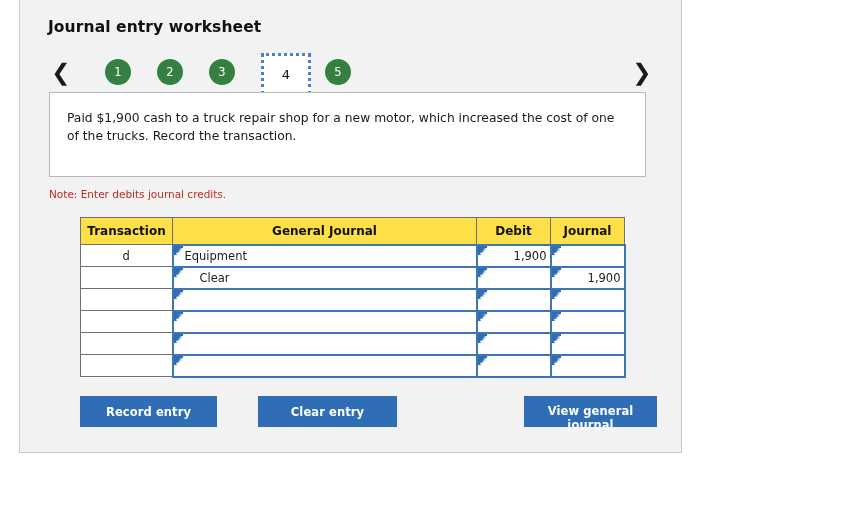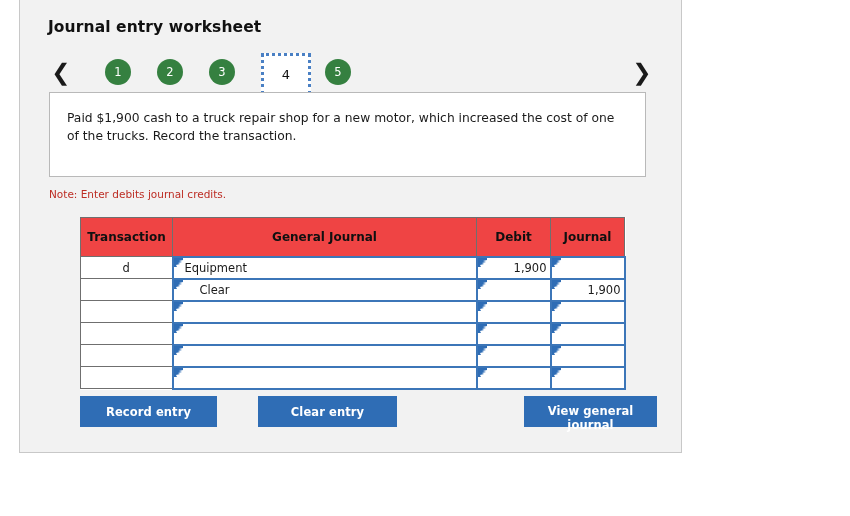--- a/index.html
+++ b/index.html
@@ -132,25 +132,25 @@
   
   .journal-table {
     position: absolute;
     left: 60px;
     top: 217px;
     border-collapse: collapse;
     table-layout: fixed;
     background: #ffffff;
   }
   .journal-table th {
-    background: #ef4444;
+    background: #fde047;
     color: #101010;
     font-size: 12px;
     font-weight: bold;
-    height: 39px;
+    height: 27px;
     border: 1px solid #6f6f6f;
     box-sizing: border-box;
     padding: 0 4px;
   }
   .journal-table td {
     height: 22px;
     border: 1px solid #6f6f6f;
     box-sizing: border-box;
     padding: 0;
     font-size: 11.5px;

